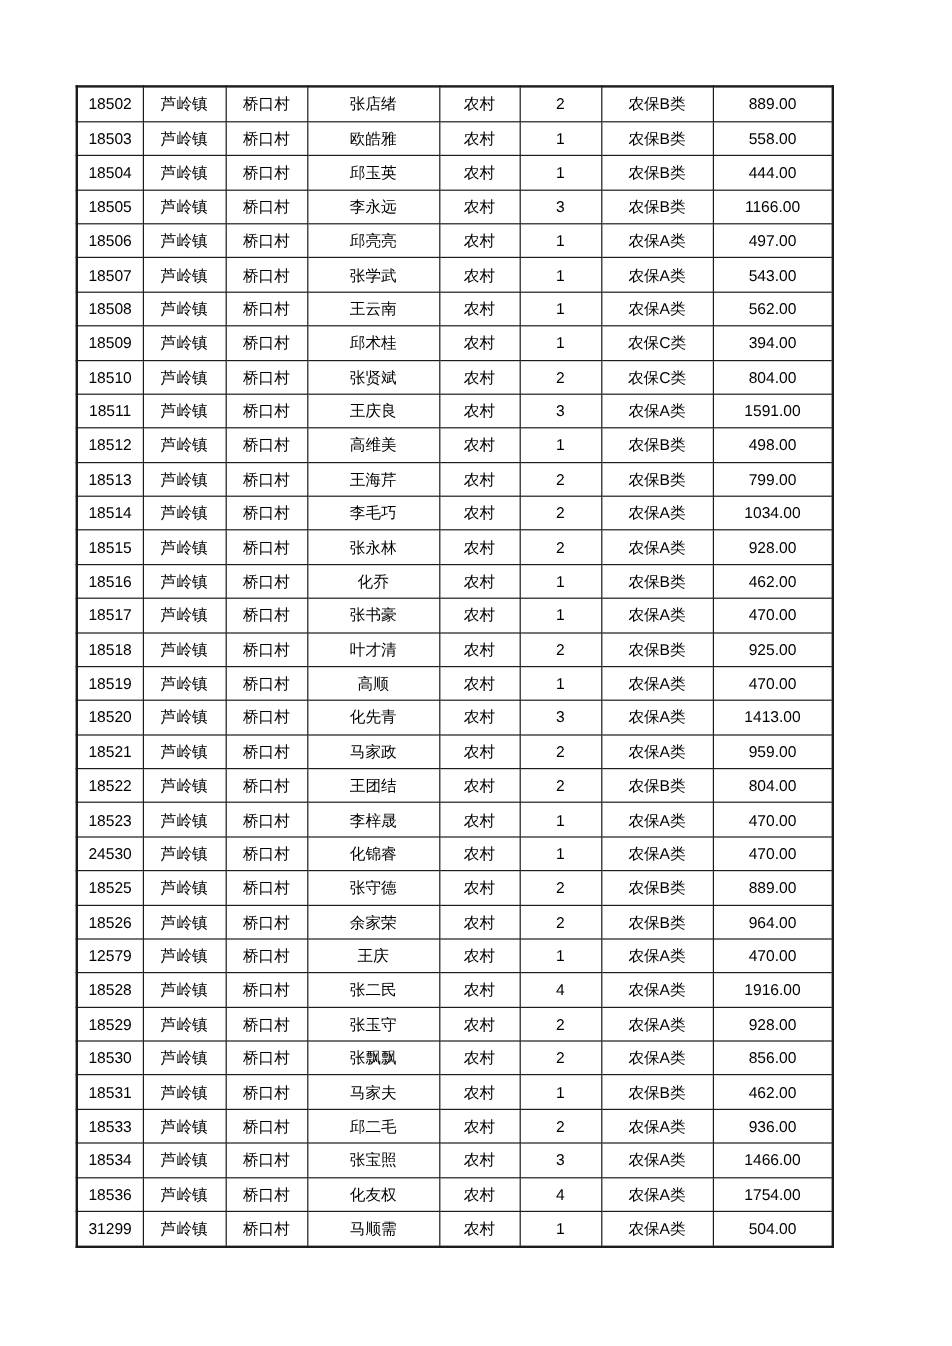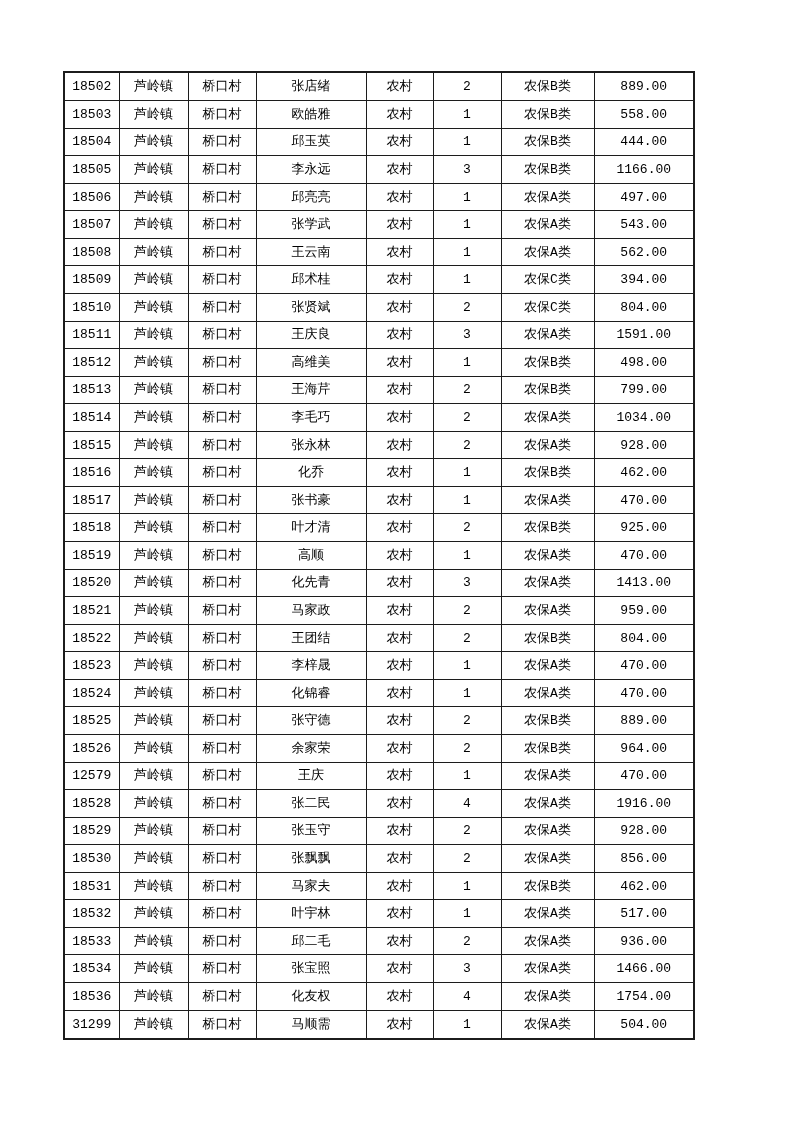--- a/index.html
+++ b/index.html
@@ -6,21 +6,21 @@
     margin: 0;
     padding: 0;
     background: #ffffff;
   }
   .page {
     position: relative;
     width: 793px;
     height: 1122px;
     background: #ffffff;
     overflow: hidden;
-    font-family: Liberation Mono, monospace;
+    font-family: Liberation Sans, sans-serif;
     color: #000000;
   }
   table.roster {
     position: absolute;
     left: 63px;
     top: 71px;
     width: 630px;
     height: 969px;
     border-collapse: collapse;
     table-layout: fixed;
@@ -275,21 +275,21 @@
           <td>18523</td>
           <td>芦岭镇</td>
           <td>桥口村</td>
           <td>李梓晟</td>
           <td>农村</td>
           <td>1</td>
           <td>农保A类</td>
           <td>470.00</td>
         </tr>
         <tr>
-          <td>18524</td>
+          <td>24530</td>
           <td>芦岭镇</td>
           <td>桥口村</td>
           <td>化锦睿</td>
           <td>农村</td>
           <td>1</td>
           <td>农保A类</td>
           <td>470.00</td>
         </tr>
         <tr>
           <td>18525</td>
@@ -353,30 +353,20 @@
         </tr>
         <tr>
           <td>18531</td>
           <td>芦岭镇</td>
           <td>桥口村</td>
           <td>马家夫</td>
           <td>农村</td>
           <td>1</td>
           <td>农保B类</td>
           <td>462.00</td>
-        </tr>
-        <tr>
-          <td>18532</td>
-          <td>芦岭镇</td>
-          <td>桥口村</td>
-          <td>叶宇林</td>
-          <td>农村</td>
-          <td>1</td>
-          <td>农保A类</td>
-          <td>517.00</td>
         </tr>
         <tr>
           <td>18533</td>
           <td>芦岭镇</td>
           <td>桥口村</td>
           <td>邱二毛</td>
           <td>农村</td>
           <td>2</td>
           <td>农保A类</td>
           <td>936.00</td>

